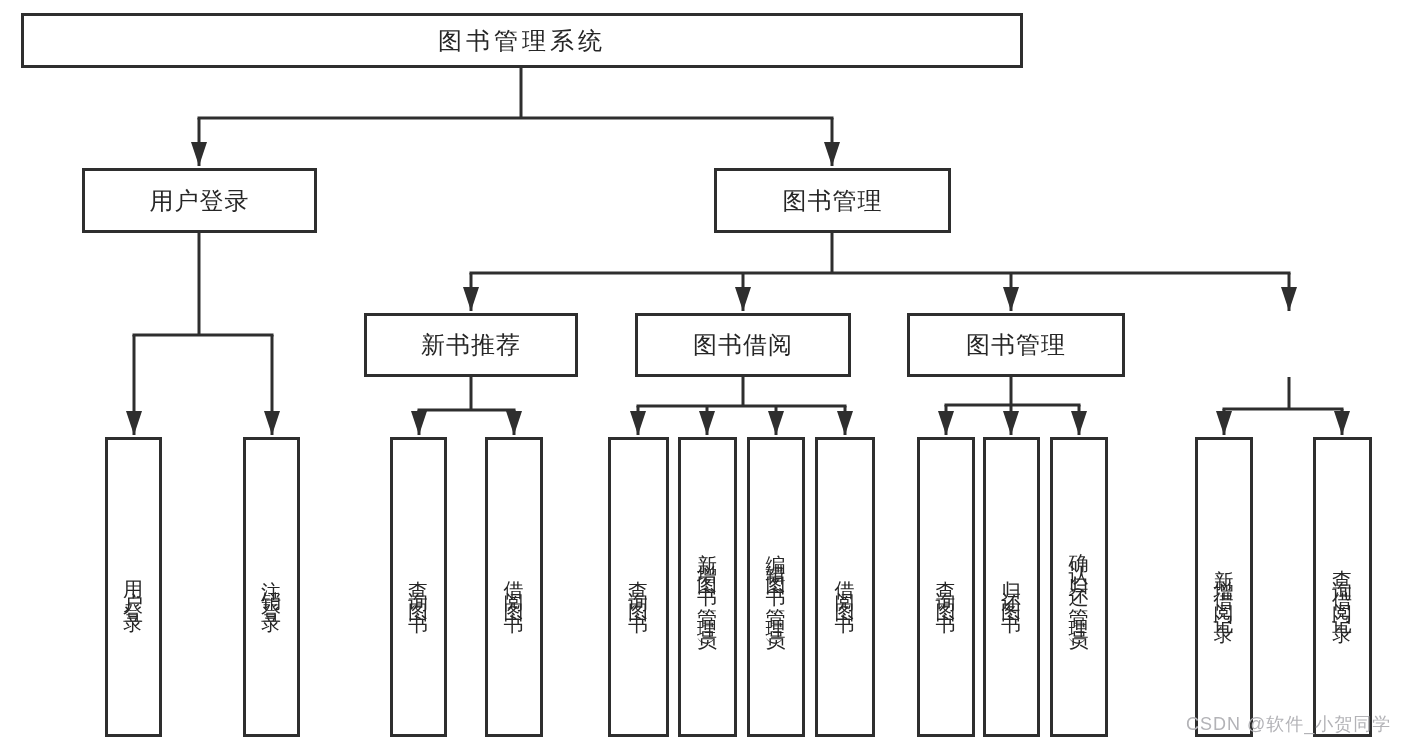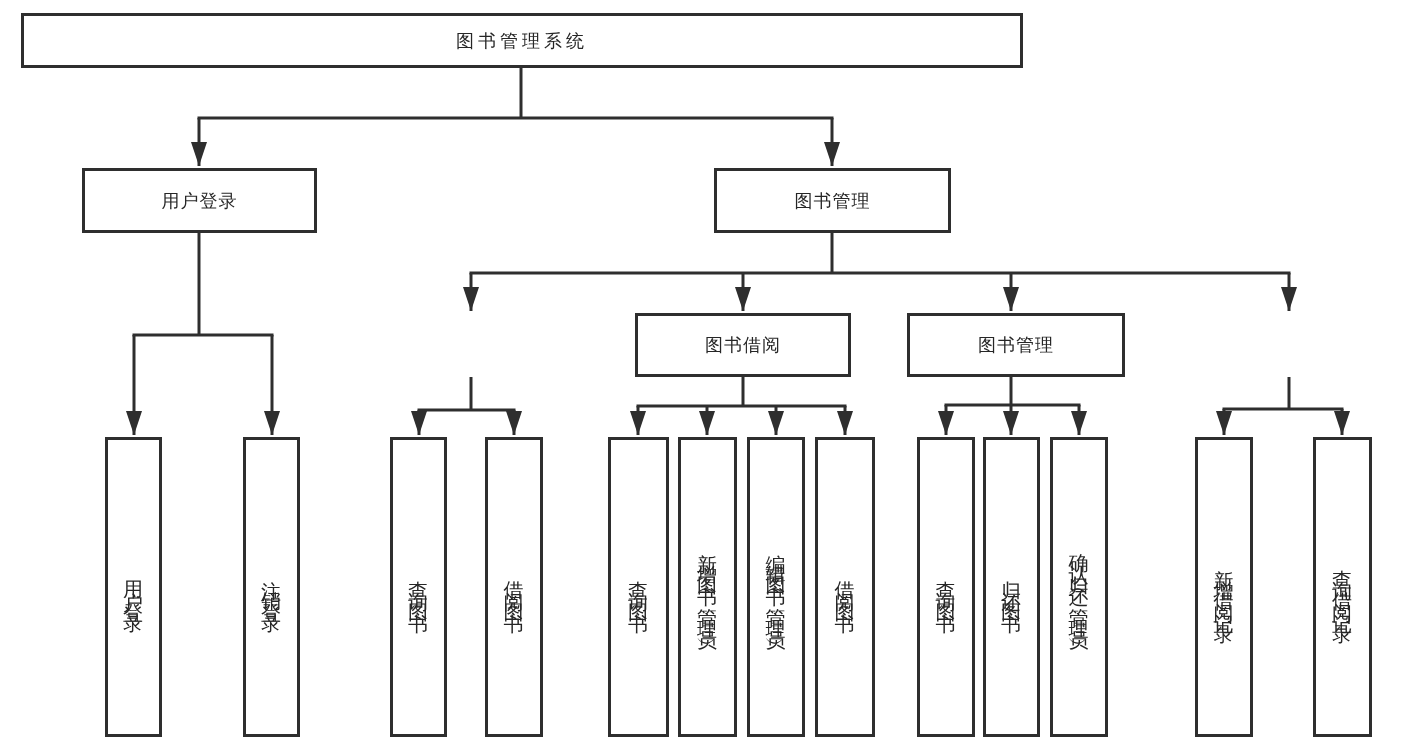--- a/index.html
+++ b/index.html
@@ -22,21 +22,21 @@
     box-sizing: border-box;
     background: #ffffff;
     border: 3px solid #2e2e2e;
     display: flex;
     align-items: center;
     justify-content: center;
     color: #262626;
     z-index: 2;
   }
   .node .lbl {
-    font-size: 18px;
+    font-size: 24px;
     letter-spacing: 1px;
     white-space: nowrap;
   }
   .node.title .lbl {
     letter-spacing: 4px;
   }
   .node.leaf {
     writing-mode: vertical-rl;
     text-orientation: mixed;
   }
@@ -116,20 +116,23 @@
     <span class="lbl">图书管理系统</span>
   </div>
 
   <div class="node" style="left:82px;top:168px;width:235px;height:65px">
     <span class="lbl">用户登录</span>
   </div>
   <div class="node" style="left:714px;top:168px;width:237px;height:65px">
     <span class="lbl">图书管理</span>
   </div>
 
+  <div class="node" style="left:364px;top:313px;width:214px;height:64px">
+    <span class="lbl">新书推荐</span>
+  </div>
   <div class="node" style="left:635px;top:313px;width:216px;height:64px">
     <span class="lbl">图书借阅</span>
   </div>
   <div class="node" style="left:907px;top:313px;width:218px;height:64px">
     <span class="lbl">图书管理</span>
   </div>
 
   <div class="node leaf" style="left:105px;top:437px;width:57px;height:300px">
     <span class="lbl">用户登录</span>
   </div>
@@ -167,14 +170,15 @@
     <span class="lbl">确认归还（管理员）</span>
   </div>
 
   <div class="node leaf" style="left:1195px;top:437px;width:58px;height:300px">
     <span class="lbl">新增借阅记录</span>
   </div>
   <div class="node leaf" style="left:1313px;top:437px;width:59px;height:300px">
     <span class="lbl">查询借阅记录</span>
   </div>
 
+  <div class="watermark">CSDN @软件_小贺同学</div>
 
 </div>
 
 </body></html>

